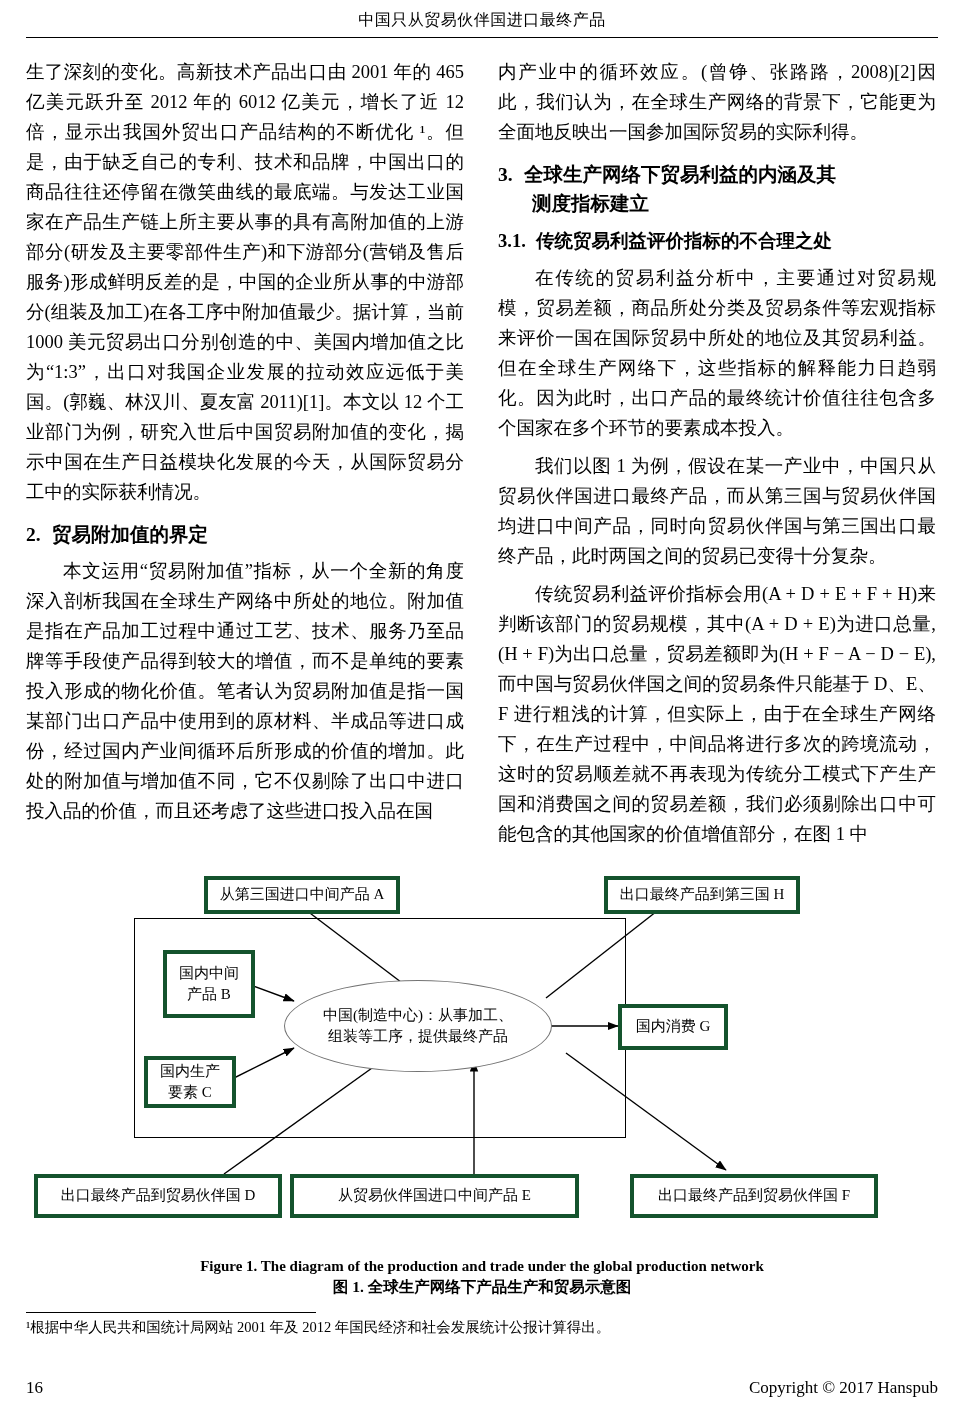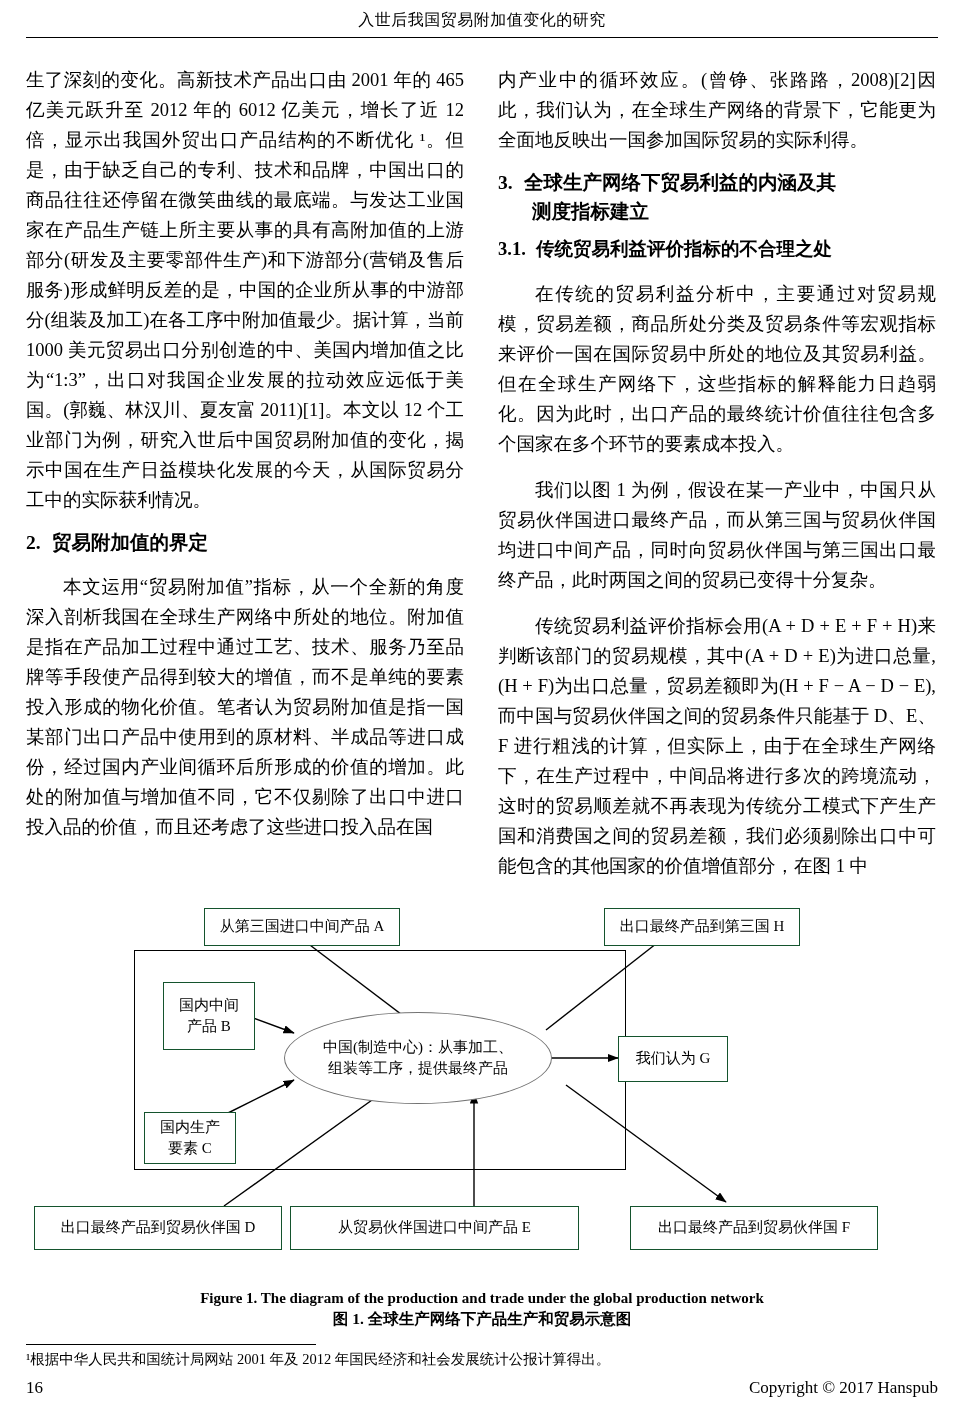--- a/index.html
+++ b/index.html
@@ -37,21 +37,21 @@
   }
   
   .columns {
     display: flex;
     gap: 34px;
   }
   .col {
     width: 438px;
   }
   p.body {
-    margin: 16px 0 2px 0;
+    margin: 8px 0 2px 0;
     font-size: 18.5px;
     line-height: 1.62;
     text-align: justify;
     text-justify: inter-ideograph;
   }
   p.indent {
     text-indent: 2em;
     font-family: Liberation Serif, serif;
   }
   h2.sec {
@@ -81,21 +81,21 @@
   }
   
   .figure-wrap {
     position: relative;
     width: 912px;
     height: 400px;
     margin: 6px auto 0 auto;
   }
   .fig-box {
     position: absolute;
-    border: 1px solid #14532d;
+    border: 4px solid #14532d;
     background: #fff;
     display: flex;
     align-items: center;
     justify-content: center;
     text-align: center;
     font-size: 15px;
     line-height: 1.35;
     box-sizing: border-box;
   }
   .fig-ellipse {
@@ -155,21 +155,21 @@
     display: flex;
     justify-content: space-between;
     font-size: 17px;
   }
 </style>
 </head>
 <body>
 
 <div class="page">
 
-  <div class="running-head">入世后我国贸易附加值变化的研究</div>
+  <div class="running-head">中国只从贸易伙伴国进口最终产品</div>
   <hr class="head-rule">
 
   <div class="columns">
 
     <div class="col">
       <p class="body">生了深刻的变化。高新技术产品出口由 2001 年的 465 亿美元跃升至 2012 年的 6012 亿美元，增长了近 12 倍，显示出我国外贸出口产品结构的不断优化 ¹。但是，由于缺乏自己的专利、技术和品牌，中国出口的商品往往还停留在微笑曲线的最底端。与发达工业国家在产品生产链上所主要从事的具有高附加值的上游部分(研发及主要零部件生产)和下游部分(营销及售后服务)形成鲜明反差的是，中国的企业所从事的中游部分(组装及加工)在各工序中附加值最少。据计算，当前 1000 美元贸易出口分别创造的中、美国内增加值之比为“1:3”，出口对我国企业发展的拉动效应远低于美国。(郭巍、林汉川、夏友富 2011)[1]。本文以 12 个工业部门为例，研究入世后中国贸易附加值的变化，揭示中国在生产日益模块化发展的今天，从国际贸易分工中的实际获利情况。</p>
 
       <h2 class="sec">
         <span class="num">2.</span><span>贸易附加值的界定</span>
       </h2>
@@ -221,27 +221,27 @@
       <line x1="540" y1="195" x2="700" y2="312" stroke="#000" stroke-width="1.4" marker-end="url(#arrow)"></line>
     </svg>
 
     <div class="fig-outer" style="left:108px; top:60px; width:490px; height:218px;"></div>
 
     <div class="fig-box" style="left:178px; top:18px; width:196px; height:38px;">从第三国进口中间产品 A</div>
     <div class="fig-box" style="left:578px; top:18px; width:196px; height:38px;">出口最终产品到第三国 H</div>
 
     <div class="fig-box" style="left:114px; top:92px; width:92px; height:68px; white-space:pre-line;margin-left:23px;">国内中间
 产品 B</div>
-    <div class="fig-box" style="left:118px; top:198px; width:92px; height:52px; white-space:pre-line;margin-top:24px;">国内生产
+    <div class="fig-box" style="left:118px; top:198px; width:92px; height:52px; white-space:pre-line;">国内生产
 要素 C</div>
 
     <div class="fig-ellipse" style="left:258px; top:122px; width:268px; height:92px; white-space:pre-line;">中国(制造中心)：从事加工、
 组装等工序，提供最终产品</div>
 
-    <div class="fig-box" style="left:592px; top:146px; width:110px; height:46px;">我们认为 G</div>
+    <div class="fig-box" style="left:592px; top:146px; width:110px; height:46px;">国内消费 G</div>
 
     <div class="fig-box" style="left:8px; top:316px; width:248px; height:44px;">出口最终产品到贸易伙伴国 D</div>
     <div class="fig-box" style="left:264px; top:316px; width:289px; height:44px;">从贸易伙伴国进口中间产品 E</div>
     <div class="fig-box" style="left:604px; top:316px; width:248px; height:44px;">出口最终产品到贸易伙伴国 F</div>
   </div>
 
   <div class="caption-en">Figure 1. The diagram of the production and trade under the global production network</div>
   <div class="caption-zh">图 1. 全球生产网络下产品生产和贸易示意图</div>
 
   <hr class="footnote-rule">

